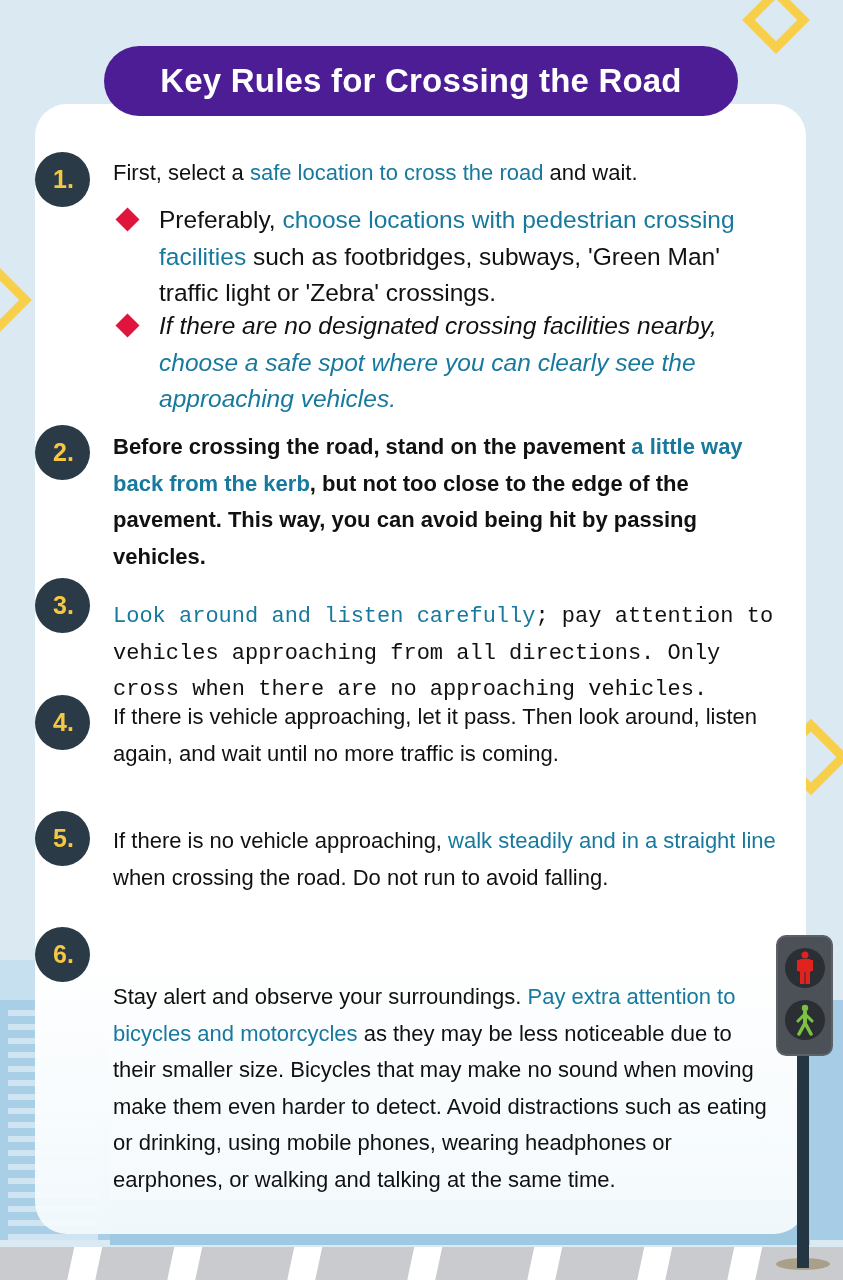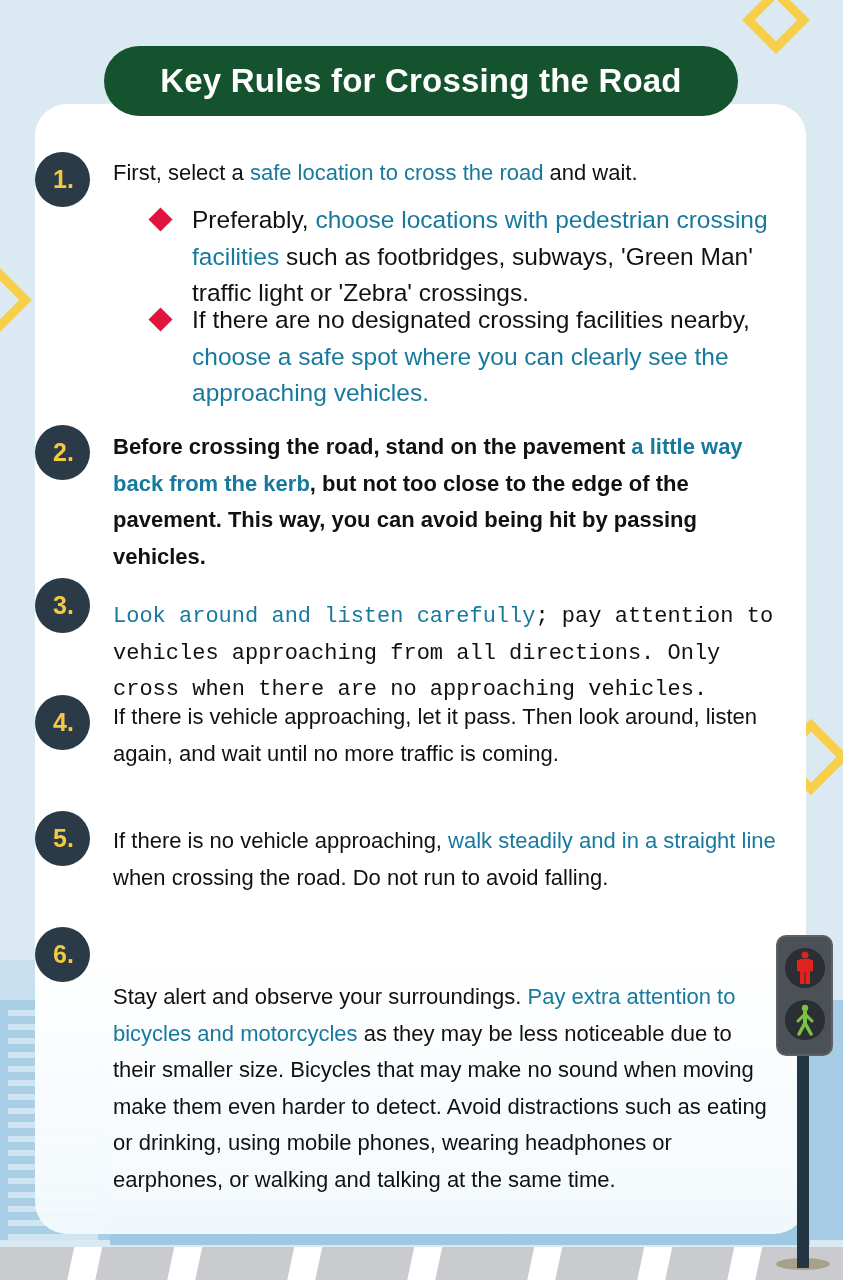--- a/index.html
+++ b/index.html
@@ -36,21 +36,21 @@
   
   .diamond {
     position: absolute; width: 48px; height: 48px;
     border: 9px solid #f7cf4a;
     transform: rotate(45deg);
   }
 
   
   .title-pill {
     position: absolute; left: 104px; top: 46px; width: 634px; height: 70px;
-    background: #14532d; border-radius: 35px;
+    background: #4c1d95; border-radius: 35px;
     display: flex; align-items: center; justify-content: center;
     z-index: 3;
   }
   .title-pill h1 {
     color: #ffffff; font-size: 33px; font-weight: 700; letter-spacing: 0.2px;
     font-family: "Liberation Sans", sans-serif;
   }
 
   
   .card {
@@ -73,21 +73,21 @@
   }
   .rule-text {
     position: absolute; left: 78px; width: 680px;
     font-size: 22px; line-height: 36.5px; font-weight: 500;
     color: #111;
   }
   .hl { color: #17799e; }
 
   .sub {
     position: absolute; left: 124px; width: 620px;
-    font-size: 24.5px; line-height: 36.5px; color: #111; margin-left: 33px;
+    font-size: 24.5px; line-height: 36.5px; color: #111;
   }
   .bullet {
     position: absolute; left: -40px; top: 9px;
     width: 17px; height: 17px; background: #e0143c;
     transform: rotate(45deg);
   }
 
   
   .tl-pole {
     position: absolute; left: 797px; top: 1050px; width: 12px; height: 218px;
@@ -140,21 +140,21 @@
 
   <div class="rule" style="top:48px;">
     <div class="badge">1.</div>
     <div class="rule-text" style="top:3px;">
       <span>First, select a </span><span class="hl">safe location to cross the road</span><span> and wait.</span>
     </div>
     <div class="sub" style="top:50px;">
       <span class="bullet"></span>
       <span>Preferably, </span><span class="hl">choose locations with pedestrian crossing facilities</span><span> such as footbridges, subways, 'Green Man' traffic light or 'Zebra' crossings.</span>
     </div>
-    <div class="sub" style="top:150px;">
+    <div class="sub" style="top:156px;font-style:italic;">
       <span class="bullet"></span>
       <span>If there are no designated crossing facilities nearby, </span><span class="hl">choose a safe spot where you can clearly see the approaching vehicles.</span>
     </div>
   </div>
 
   <div class="rule" style="top:321px;">
     <div class="badge">2.</div>
     <div class="rule-text" style="top:4px;font-weight:bold;">
       <span>Before crossing the road, stand on the pavement </span><span class="hl">a little way back from the kerb</span><span>, but not too close to the edge of the pavement. This way, you can avoid being hit by passing vehicles.</span>
     </div>

